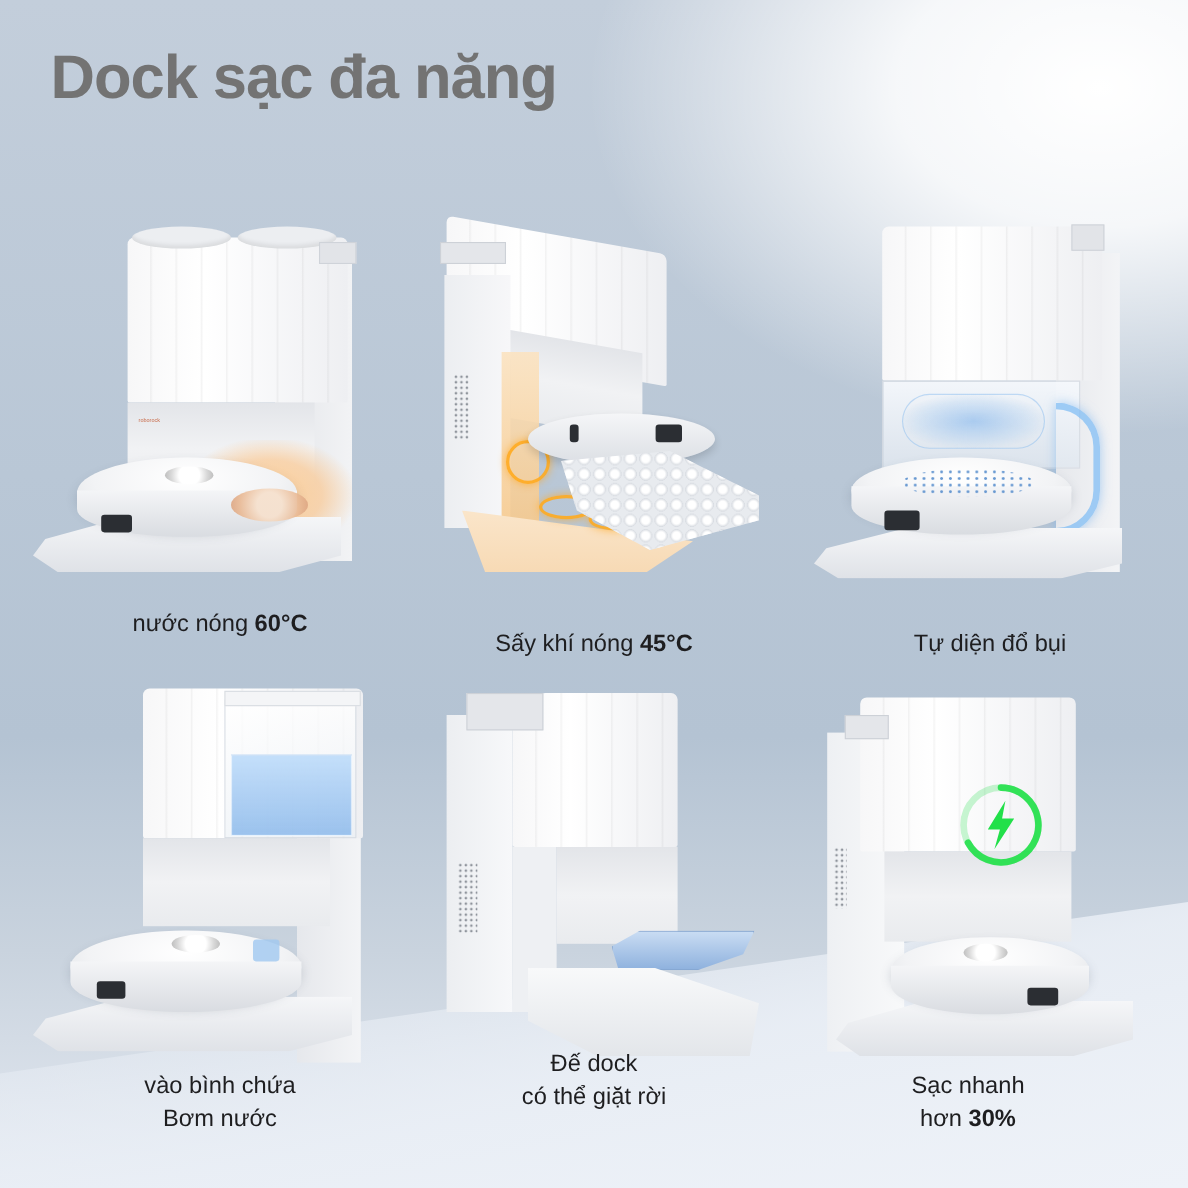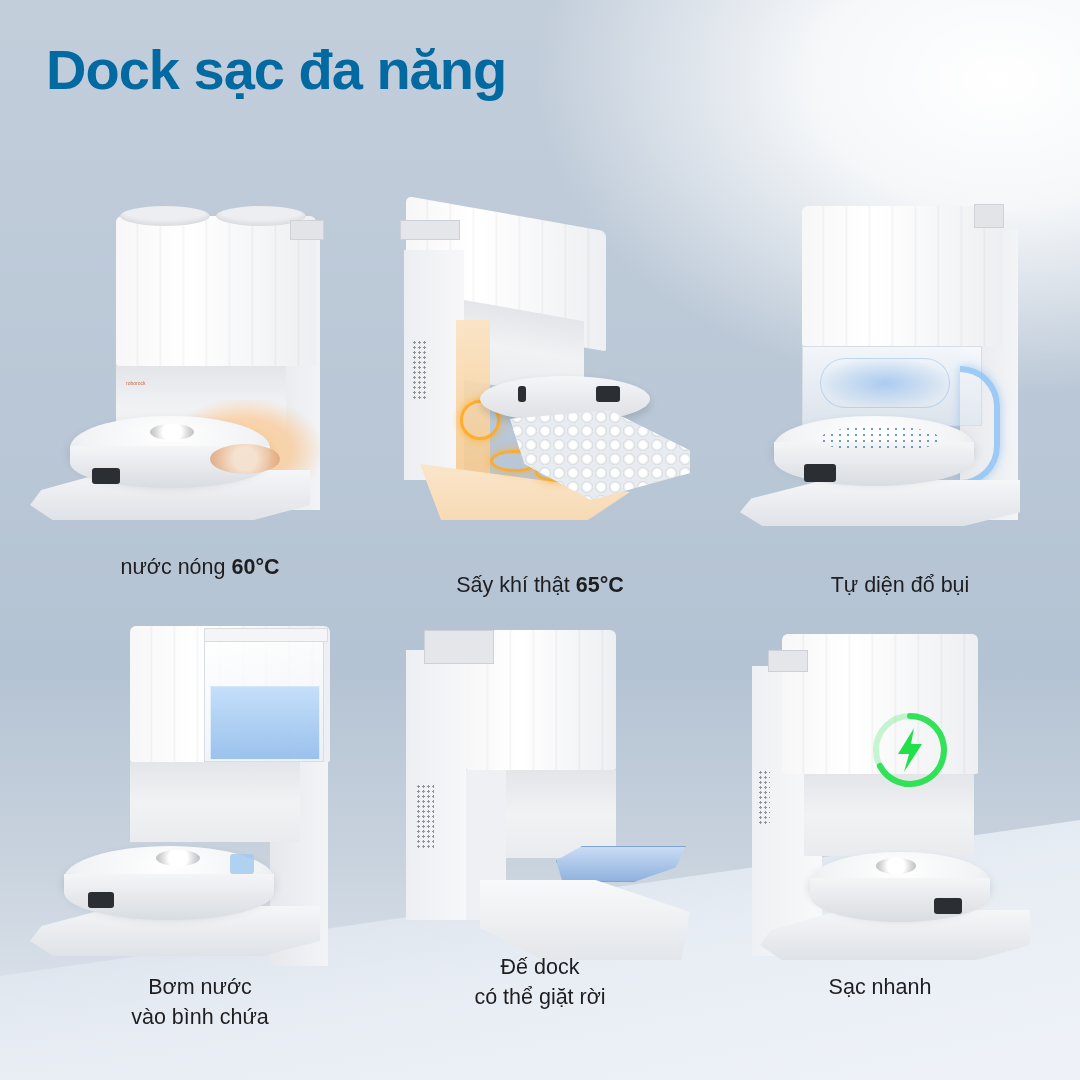--- a/index.html
+++ b/index.html
@@ -12,21 +12,21 @@
       radial-gradient(ellipse 620px 420px at 1000px 80px, rgba(255,255,255,1) 0%, rgba(255,255,255,0.85) 30%, rgba(255,255,255,0) 75%),
       linear-gradient(180deg, #c3cedb 0%, #b9c7d6 40%, #b4c3d3 62%, #c9d3de 80%, #e4e9f1 100%);
   }
   .floor {
     position: absolute; left: 0; right: 0; bottom: 0; height: 260px;
     background: linear-gradient(165deg, rgba(255,255,255,0) 0%, rgba(234,239,246,0.9) 55%, #eef2f8 100%);
     clip-path: polygon(0 60%, 100% 0, 100% 100%, 0 100%);
   }
   .header { position: absolute; left: 46px; top: 38px; }
   .title {
-    font-size: 56px; font-weight: 700; letter-spacing: -1px; line-height: 64px; color: #0369a1;
+    font-size: 56px; font-weight: 700; letter-spacing: -1px; line-height: 64px; color: #737373;
   }
   .subtitle {
     margin-top: 8px; font-size: 25.5px; line-height: 36px; color: #1f1f22; letter-spacing: -0.2px;
   }
   .subtitle div { white-space: nowrap; }
 
   .grid { position: absolute; left: 0; top: 180px; width: 1080px; height: 880px; }
   .cell { position: absolute; width: 360px; }
   .cell .art { position: absolute; left: 0; top: 0; width: 360px; height: 370px; }
   .caption {
@@ -131,21 +131,21 @@
       <div style="position:absolute; left:60px; top:270px; width:210px; height:70px; background:linear-gradient(180deg,#fbe8cf,#f7dab5); clip-path:polygon(0 20%,100% 60%,80% 100%,10% 100%);"></div>
       <div class="swirl" style="left:100px; top:220px; width:40px; height:40px;"></div>
       <div class="swirl" style="left:130px; top:270px; width:50px; height:22px; border-width:3px;"></div>
       <div class="swirl" style="left:175px; top:282px; width:46px; height:20px;"></div>
       <div style="position:absolute; left:120px; top:196px; width:170px; height:46px; border-radius:50%; background:linear-gradient(180deg,#f5f6f8,#dcdfe4); box-shadow:0 4px 8px rgba(0,0,0,0.15);"></div>
       <div class="screen" style="left:236px; top:206px; width:24px; height:16px;"></div>
       <div class="screen" style="left:158px; top:206px; width:8px; height:16px;"></div>
       <div class="mesh" style="left:150px; top:230px; width:180px; height:90px; clip-path:polygon(0 10%,55% 0,100% 45%,100% 70%,45% 100%,8% 60%);"></div>
     </div>
     <div class="caption" style="top:390px;">
-      <div><span>Sấy khí thật </span><b>65°C</b></div>
+      <div><span>Sấy khí nóng </span><b>45°C</b></div>
     </div>
   </div>
 
   <div class="cell" style="left:720px; top:0;">
     <div class="art">
       <div class="dock-side" style="left:240px; top:50px; width:58px; height:290px;"></div>
       <div class="dock-top" style="left:82px; top:26px; width:200px; height:140px;">
           <div class="ribs"></div>
         </div>
       <div style="position:absolute; left:254px; top:24px; width:30px; height:24px; background:#e2e4e8; border:1px solid #cfd3d9;"></div>
@@ -174,22 +174,22 @@
       <div class="water" style="left:190px; top:66px; width:110px; height:74px;"></div>
       <div class="dock-band" style="left:110px; top:142px; width:170px; height:80px;"></div>
       <div class="ramp" style="left:10px; top:286px; width:290px; height:50px;"></div>
       <div class="robot" style="left:44px; top:226px; width:210px; height:66px;"></div>
       <div class="robot-rim" style="left:44px; top:254px; width:210px; height:46px;"></div>
       <div class="screen" style="left:68px; top:272px; width:26px; height:16px;"></div>
       <div class="lidar" style="left:136px; top:230px; width:44px; height:16px;"></div>
       <div style="position:absolute; left:210px; top:234px; width:24px; height:20px; background:rgba(160,200,240,0.8); border-radius:3px;"></div>
     </div>
     <div class="caption" style="top:352px;">
+      <div>vào bình chứa</div>
       <div>Bơm nước</div>
-      <div>vào bình chứa</div>
     </div>
   </div>
 
   <div class="cell" style="left:360px; top:440px;">
     <div class="art">
       <div class="dock-side" style="left:46px; top:30px; width:60px; height:270px; background:linear-gradient(90deg,#eceef1,#f7f8fa);"></div>
       <div class="grille" style="left:56px; top:164px; width:18px; height:64px;"></div>
       <div class="dock-top" style="left:106px; top:10px; width:150px; height:140px; border-radius:30px 6px 2px 2px;">
           <div class="ribs"></div>
         </div>
@@ -220,16 +220,17 @@
         <polygon points="44,18 28,44 39,44 34,62 52,34 41,34" fill="#22e04a"></polygon>
       </svg>
       <div class="ramp" style="left:60px; top:290px; width:270px; height:50px;"></div>
       <div class="robot" style="left:110px; top:232px; width:180px; height:60px;"></div>
       <div class="robot-rim" style="left:110px; top:258px; width:180px; height:44px;"></div>
       <div class="screen" style="left:234px; top:278px; width:28px; height:16px;"></div>
       <div class="lidar" style="left:176px; top:238px; width:40px; height:16px;"></div>
     </div>
     <div class="caption" style="top:352px;">
       <div>Sạc nhanh</div>
+      <div><span>hơn </span><b>30%</b></div>
     </div>
   </div>
 
 </div>
 
 </body></html>

